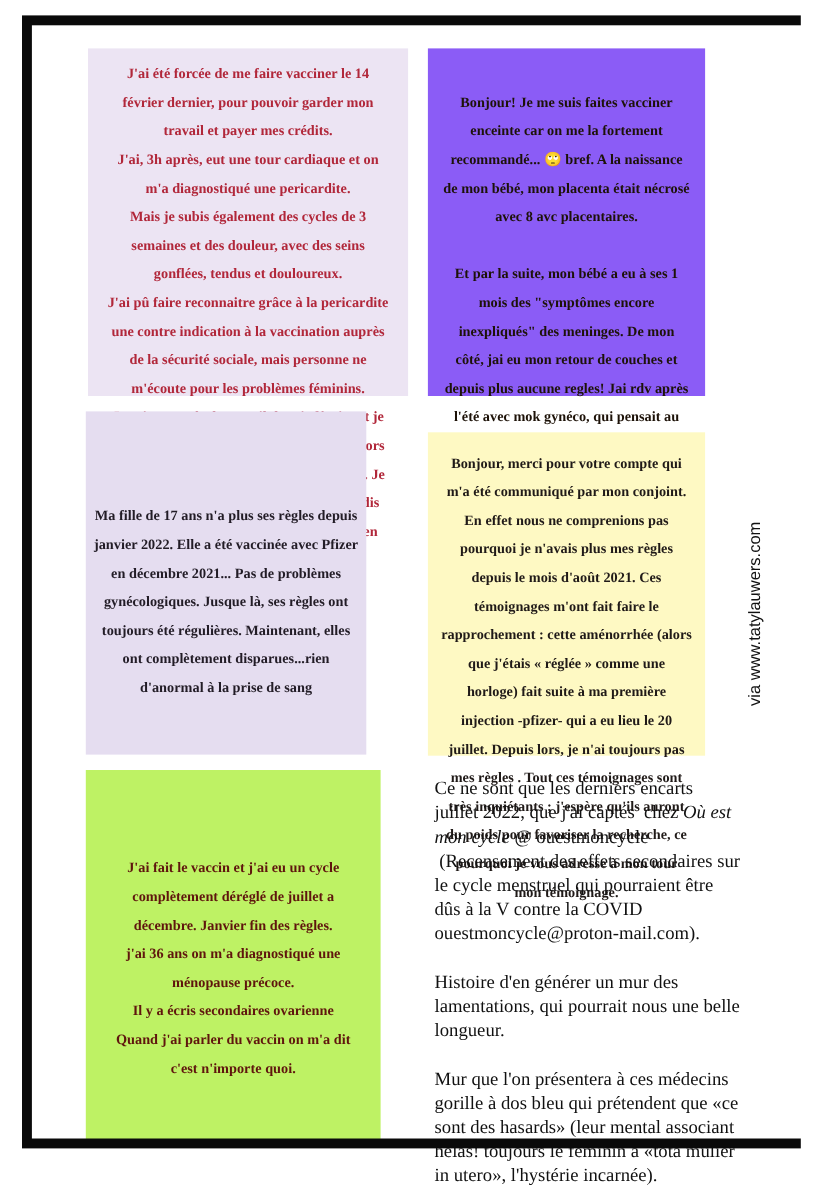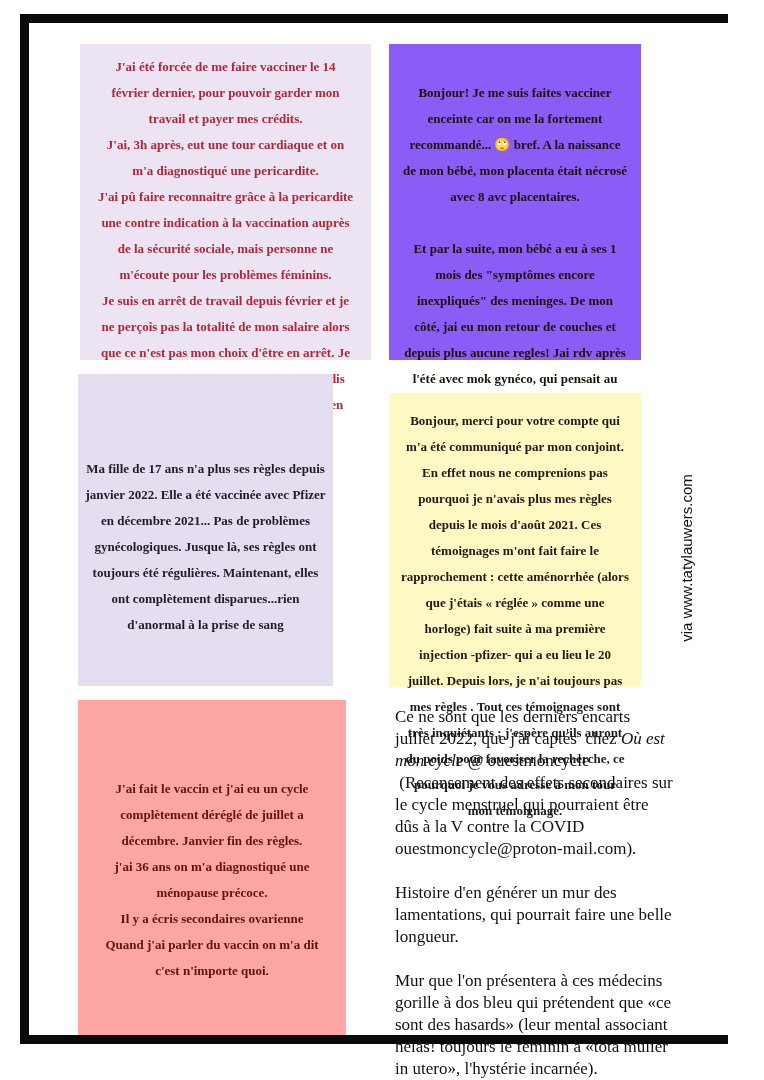--- a/index.html
+++ b/index.html
@@ -25,21 +25,21 @@
     font-weight:bold;
     font-size:13px;
     line-height:26px;
   }
   .card p{margin:0;}
   .card1{left:80px;top:44px;width:291px;height:316px;background:#ece4f3;color:#b1273a;padding:10px 16px;}
   .card2{left:389px;top:44px;width:252px;height:316px;background:#8b5cf6;color:#1d1208;padding:36px 14px;}
   .card2 p + p{margin-top:26px;}
   .card3{left:78px;top:374px;width:255px;height:312px;background:#e5ddf0;color:#221c26;padding:82px 4px;}
   .card4{left:389px;top:393px;width:252px;height:294px;background:#fef9c3;color:#201a18;padding:15px 12px;}
-  .card5{left:78px;top:700px;width:268px;height:338px;background:#fca5a5;color:#5f150d;padding:76px 18px;}
+  .card5{left:78px;top:700px;width:268px;height:338px;background:#bef264;color:#5f150d;padding:76px 18px;}
   .commentary{
     position:absolute;
     left:395px;top:706px;width:278px;
     font-size:17px;line-height:22px;color:#111111;
     font-weight:normal;
   }
   .commentary p{margin:0 0 22px 0;white-space:pre-wrap;}
   .commentary .italic{font-style:italic;}
   .via-wrap{
     position:absolute;
@@ -53,20 +53,21 @@
   }
 </style>
 </head>
 <body>
 
 <div class="page">
 
   <div class="card card1">
     <p>J'ai été forcée de me faire vacciner le 14 février dernier, pour pouvoir garder mon travail et payer mes crédits.</p>
     <p>J'ai, 3h après, eut une tour cardiaque et on m'a diagnostiqué une pericardite.</p>
+    <p>Mais je subis également des cycles de 3 semaines et des douleur, avec des seins gonflées, tendus et douloureux.</p>
     <p>J'ai pû faire reconnaitre grâce à la pericardite une contre indication à la vaccination auprès de la sécurité sociale, mais personne ne m'écoute pour les problèmes féminins.</p>
     <p>Je suis en arrêt de travail depuis février et je ne perçois pas la totalité de mon salaire alors que ce n'est pas mon choix d'être en arrêt. Je trouve ça hallucinant de savoir que si je dis que c'est dû au covid alors on me prend en charge à 100%...</p>
   </div>
 
   <div class="card card2">
     <p>Bonjour! Je me suis faites vacciner enceinte car on me la fortement recommandé... 🙄 bref.  A la naissance de mon bébé, mon placenta était nécrosé avec 8 avc placentaires.</p>
     <p>Et par la suite, mon bébé a eu à ses 1 mois des "symptômes encore inexpliqués" des meninges. De mon côté, jai eu mon retour de couches et depuis plus aucune regles! Jai rdv après l'été avec mok gynéco, qui pensait au début un pb de pilule. Voilà donc plus de 8 mois sans aucune règles</p>
   </div>
 
   <div class="card card3">
@@ -80,21 +81,21 @@
   <div class="card card5">
     <p>J'ai fait le vaccin et  j'ai eu un cycle complètement déréglé de juillet a décembre. Janvier fin des règles.</p>
     <p>j'ai 36 ans on m'a diagnostiqué une ménopause précoce.</p>
     <p>Il y a écris secondaires ovarienne</p>
     <p>Quand j'ai parler du vaccin on m'a dit c'est n'importe quoi.</p>
   </div>
 
   <div class="commentary">
     <p><span>Ce ne sont que les derniers encarts juillet 2022, que j'ai captés  chez </span><span class="italic">Où est mon cycle</span><span> @ ouestmoncycle
  (Recensement des effets secondaires sur le cycle menstruel qui pourraient être dûs à la V contre la COVID ouestmoncycle@proton-mail.com).</span></p>
-    <p>Histoire d'en générer un mur des lamentations, qui pourrait faire une belle longueur.</p>
+    <p>Histoire d'en générer un mur des lamentations, qui pourrait nous une belle longueur.</p>
     <p>Mur que l'on présentera à ces médecins gorille à dos bleu qui prétendent que «ce sont des hasards» (leur mental associant hélas! toujours le féminin à «tota mulier in utero», l'hystérie incarnée).</p>
   </div>
 
   <div class="via-wrap">via www.tatylauwers.com</div>
 
   <div class="frame"></div>
 
 </div>
 
 </body></html>

